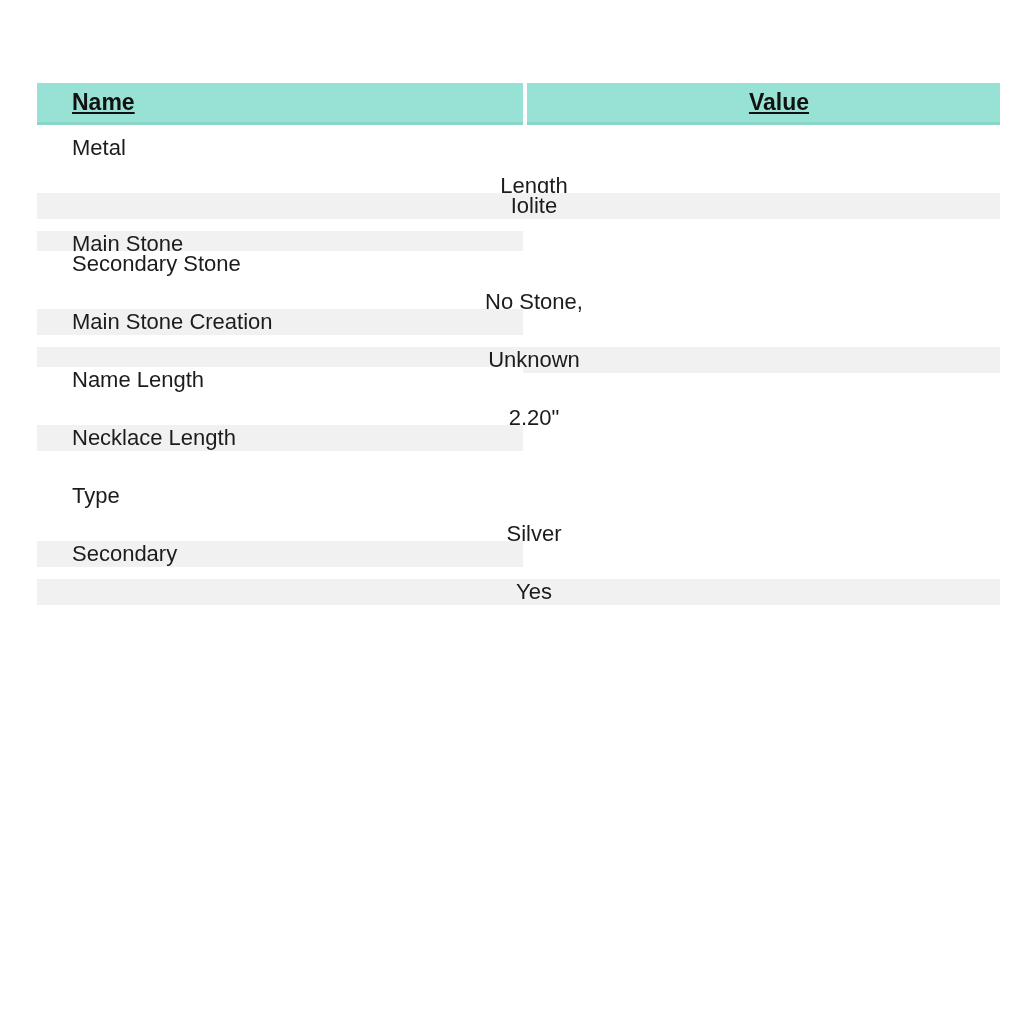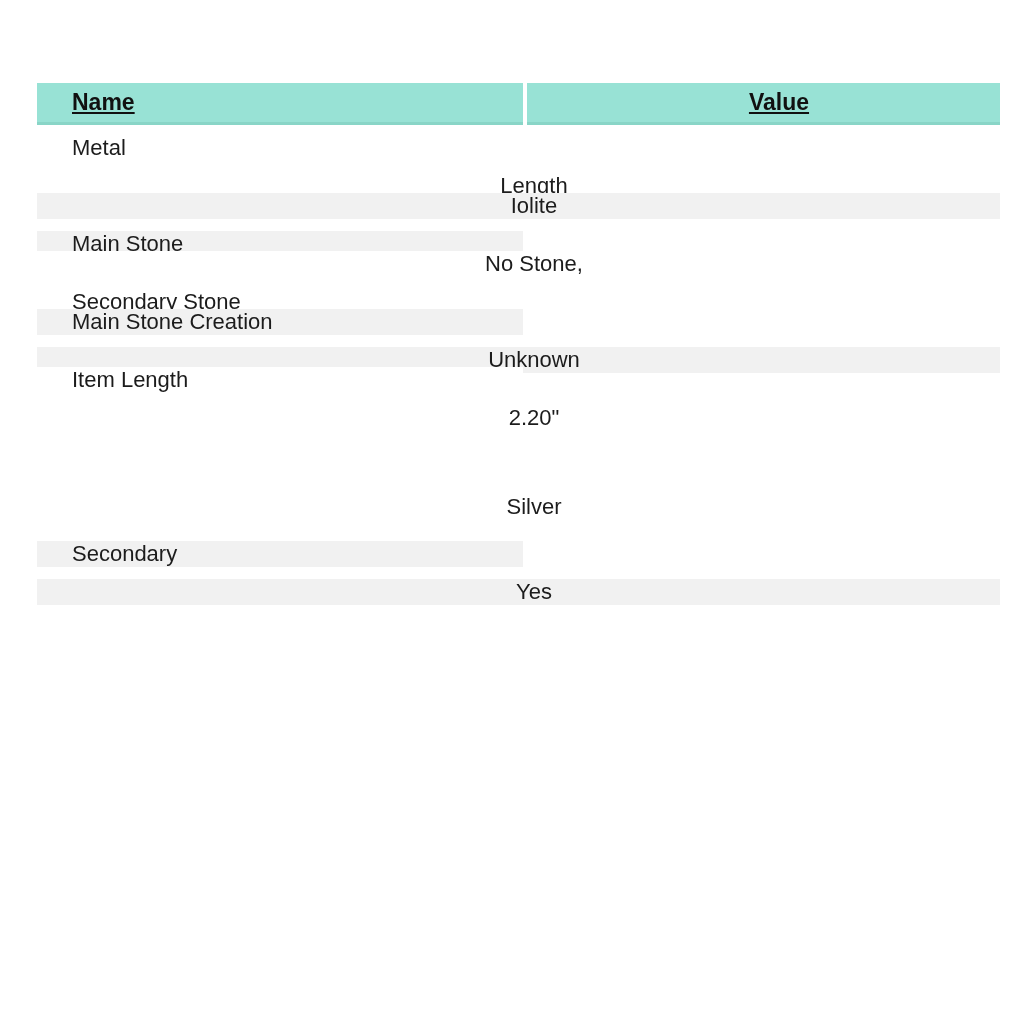--- a/index.html
+++ b/index.html
@@ -84,38 +84,40 @@
       <div class="td col-name">Metal</div>
       <div class="td col-value">Length</div>
     </div>
 
     <div class="row alt">
       <div class="td col-value">Iolite</div>
       <div class="td col-name">Main Stone</div>
     </div>
 
     <div class="row">
+      <div class="td col-name">Secondary Stone</div>
       <div class="td col-value">No Stone,</div>
-      <div class="td col-name">Secondary Stone</div>
     </div>
 
     <div class="row alt">
       <div class="td col-name">Main Stone Creation</div>
       <div class="td col-value">Unknown</div>
     </div>
 
     <div class="row">
-      <div class="td col-name">Item Length</div>
+      <div class="td col-name">Name Length</div>
       <div class="td col-value">2.20"</div>
     </div>
 
     <div class="row alt">
+      <div class="td col-name">Necklace Length</div>
     </div>
 
     <div class="row">
+      <div class="td col-name">Type</div>
       <div class="td col-value">Silver</div>
     </div>
 
     <div class="row alt">
       <div class="td col-name">Secondary</div>
       <div class="td col-value">Yes</div>
     </div>
 
   </div>
 </div>

